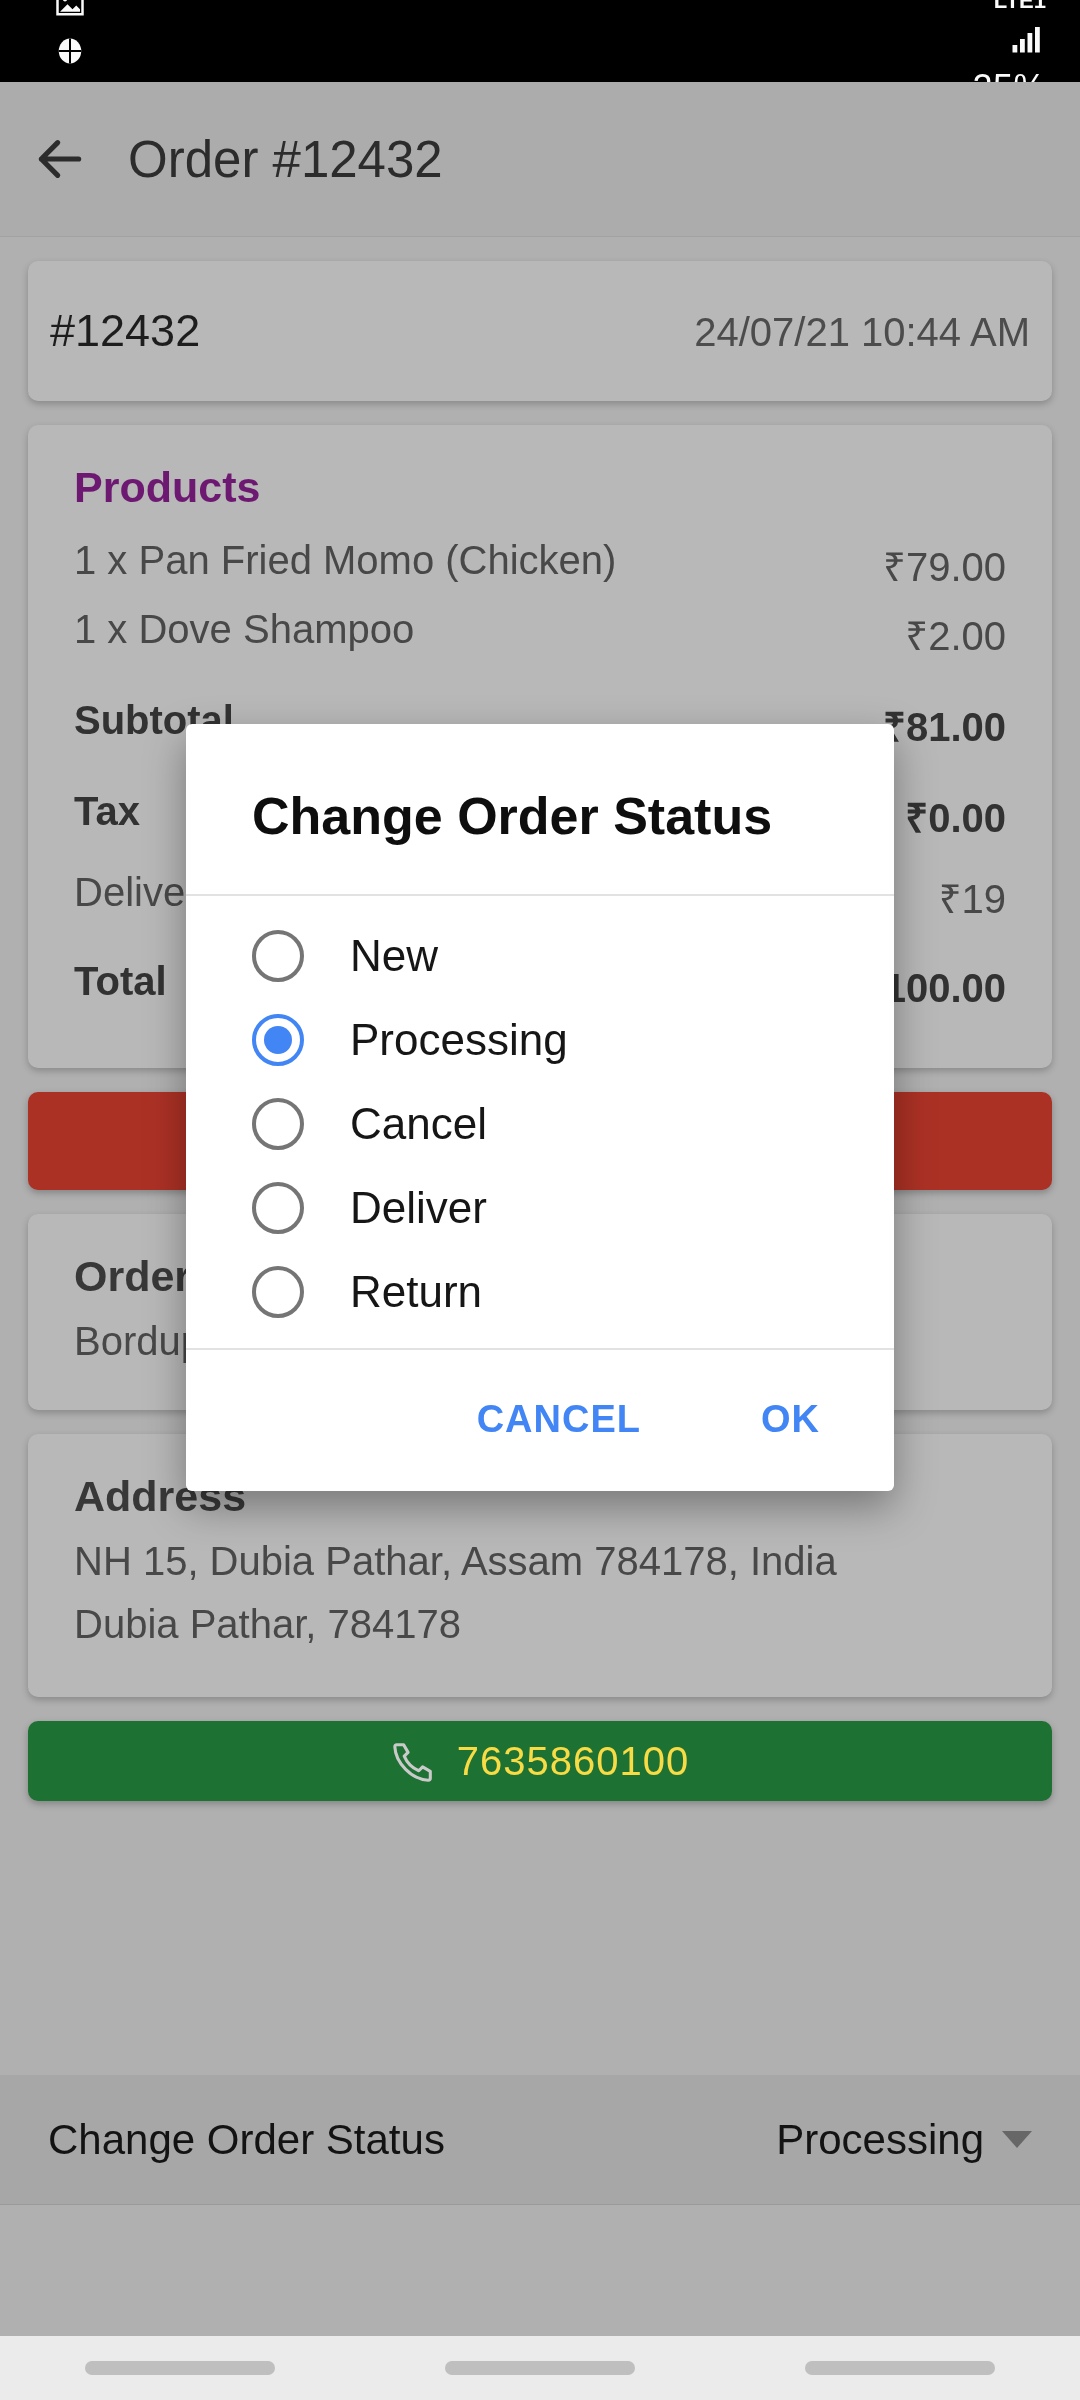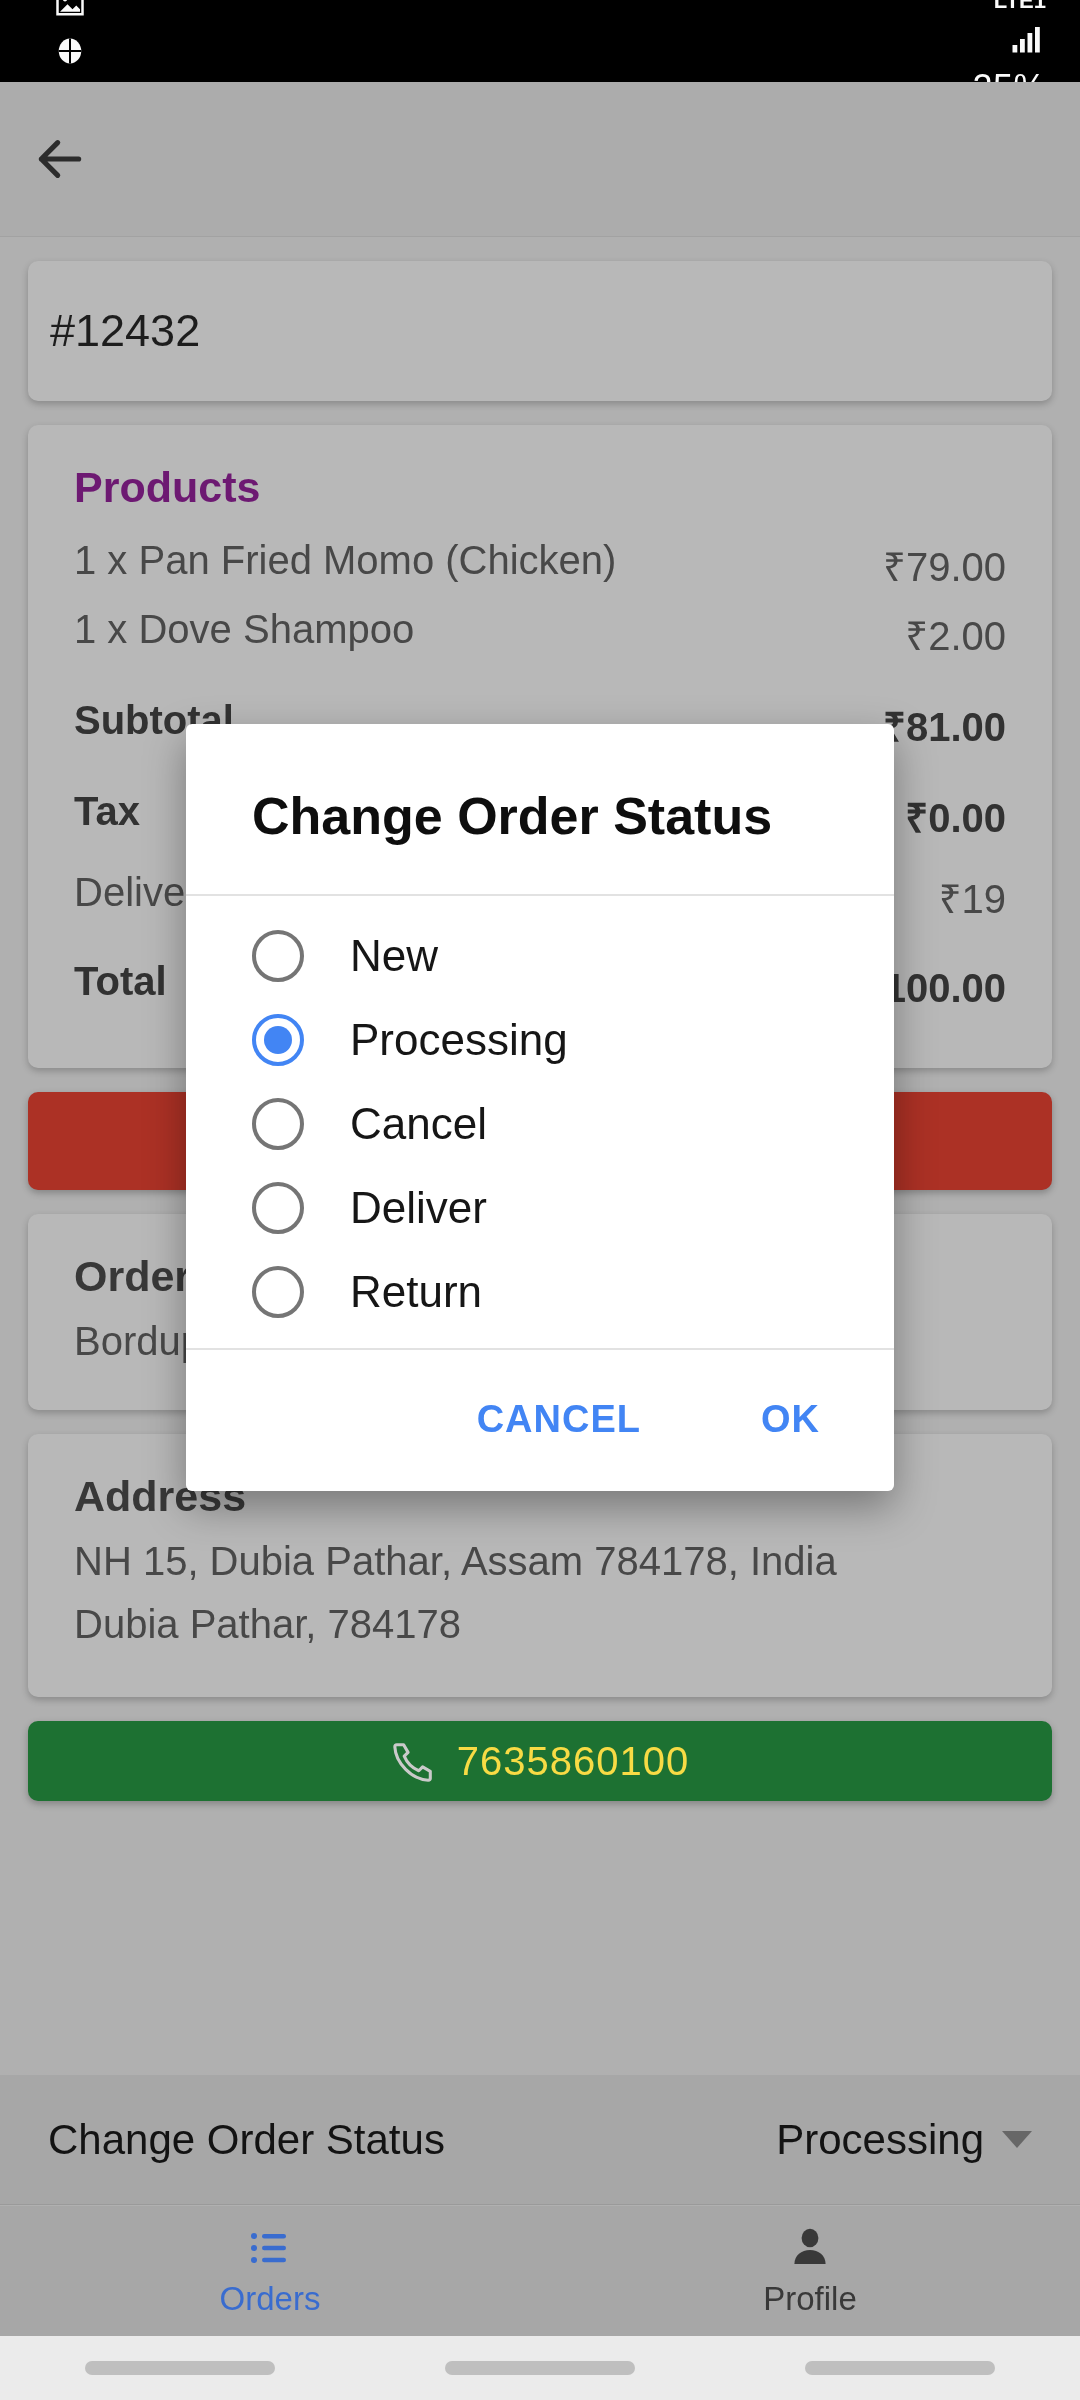--- a/index.html
+++ b/index.html
@@ -191,27 +191,29 @@
       </span>
     </div>
   </div>
 
   <div class="appbar">
     <div class="back">
       <svg width="56" height="56" viewBox="0 0 24 24">
           <path d="M20 12H4M4 12l7-7M4 12l7 7" fill="none" stroke="#2d2d2d" stroke-width="2.2" stroke-linecap="round" stroke-linejoin="round"></path>
         </svg>
     </div>
+    <div class="appbar-title">Order #12432</div>
   </div>
 
   <div class="content">
 
     <div class="card" style="padding:44px 22px;">
       <div class="row">
         <span class="order-no">#12432</span>
+        <span class="order-date">24/07/21 10:44 AM</span>
       </div>
     </div>
 
     <div class="card" style="padding:38px 46px 40px;">
       <div class="sect-title">Products</div>
       <div class="line">
         <span>1 x Pan Fried Momo (Chicken)</span>
         <span>₹79.00</span>
       </div>
       <div class="line">
@@ -260,40 +262,20 @@
   </div>
 
   <div class="statusrow">
     <span class="sr-label">Change Order Status</span>
     <span class="sr-value">
       <span>Processing</span>
       <span class="caret"></span>
     </span>
   </div>
 
-  <div class="bottomnav">
-    <div class="tab active">
-      <svg width="48" height="48" viewBox="0 0 24 24">
-        <circle cx="4" cy="6" r="1.5" fill="#3b6fd4"></circle>
-          <rect x="8" y="5" width="12" height="2.2" rx="1.1" fill="#3b6fd4"></rect>
-        <circle cx="4" cy="12" r="1.5" fill="#3b6fd4"></circle>
-          <rect x="8" y="10.9" width="12" height="2.2" rx="1.1" fill="#3b6fd4"></rect>
-        <circle cx="4" cy="18" r="1.5" fill="#3b6fd4"></circle>
-          <rect x="8" y="16.9" width="12" height="2.2" rx="1.1" fill="#3b6fd4"></rect>
-      </svg>
-      <span class="tab-label">Orders</span>
-    </div>
-    <div class="tab inactive">
-      <svg width="48" height="48" viewBox="0 0 24 24">
-        <ellipse cx="12" cy="7" rx="4.2" ry="4.6" fill="#3b3b3b"></ellipse>
-        <path d="M4.2 20c0-4.3 3.5-7 7.8-7s7.8 2.7 7.8 7z" fill="#3b3b3b"></path>
-      </svg>
-      <span class="tab-label">Profile</span>
-    </div>
-  </div>
 
   <div class="navbar">
     <div class="navpill"></div>
     <div class="navpill"></div>
     <div class="navpill"></div>
   </div>
 
   <div class="scrim"></div>
 
   <div class="dialog">

